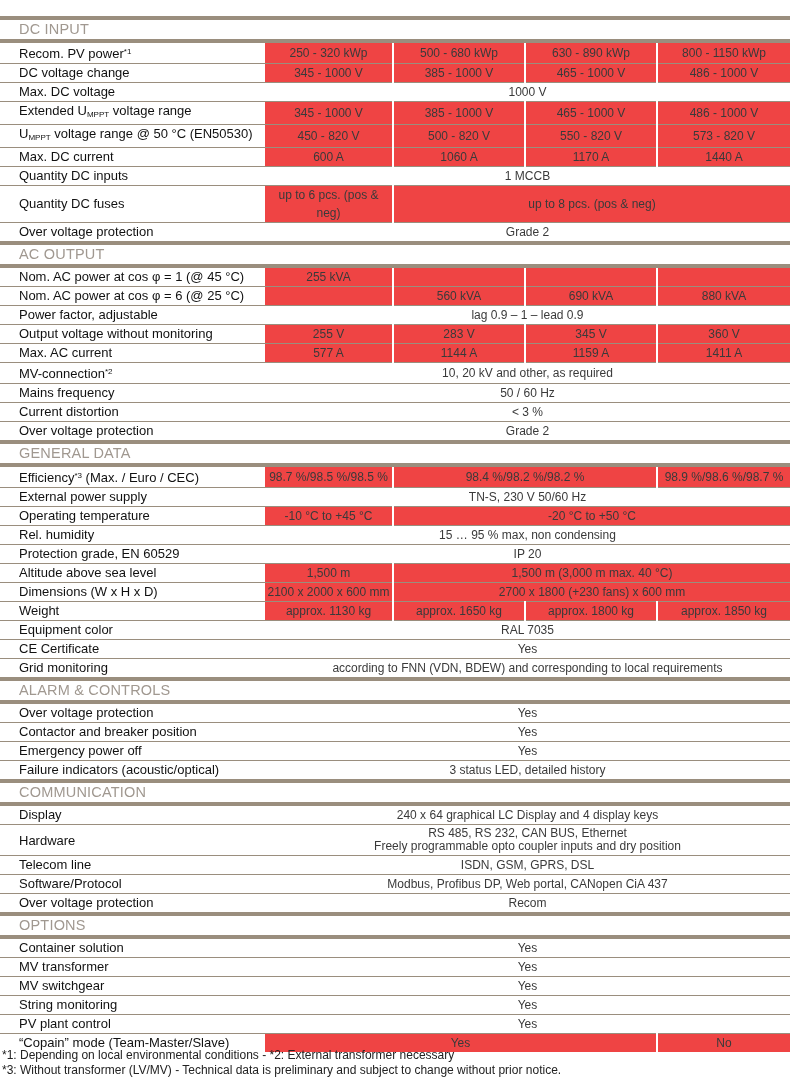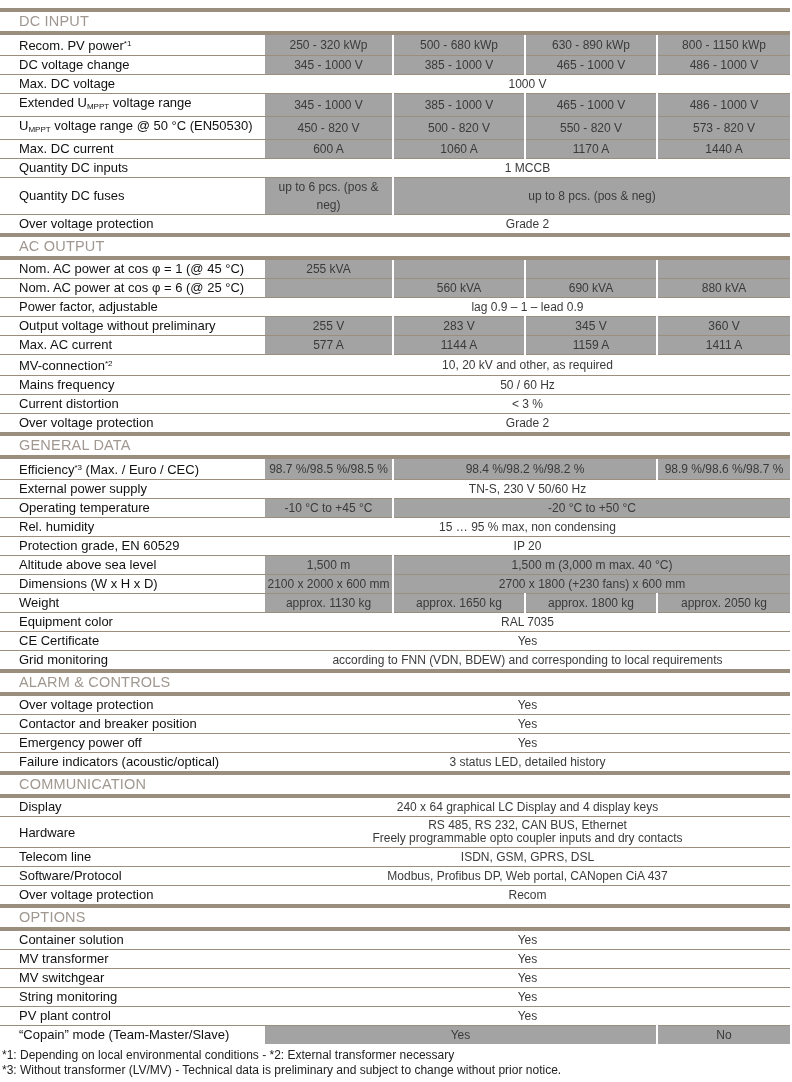--- a/index.html
+++ b/index.html
@@ -1,31 +1,31 @@
 <!DOCTYPE html>
 <html><head>
 <meta charset="utf-8">
 <style>
   html, body { margin: 0; padding: 0; background: #ffffff; }
   body { width: 792px; height: 1082px; overflow: hidden; position: relative;
          font-family: "Liberation Sans", sans-serif; color: #1c1c1c; }
-  #sheet { position: absolute; left: 0; top: 8px; width: 790px; }
+  #sheet { position: absolute; left: 0; top: 16px; width: 790px; }
   table { border-collapse: collapse; width: 790px; table-layout: fixed; }
   col.c0 { width: 265px; }
   col.c1 { width: 128px; }
   col.c2 { width: 132px; }
   col.c3 { width: 132px; }
   col.c4 { width: 133px; }
   tr.sec td { height: 19px; padding: 0 0 0 19px; font-size: 14.5px; color: #a09890;
               border-top: 4px solid #9a8e7e; border-bottom: 4px solid #9a8e7e; letter-spacing: 0.2px;
               vertical-align: middle; line-height: 19px; }
   tr.row td { height: 18px; padding: 0; border-bottom: 1px solid #9a8e7e; font-size: 12px;
               text-align: center; vertical-align: middle; line-height: 18px; color: #3a3a3a; }
   tr.row td.lbl { text-align: left; padding-left: 19px; font-weight: normal; font-size: 13px; color: #111; }
-  tr.row td.g { background: #a3a3a3; border-left: 2px solid #ffffff; }
+  tr.row td.g { background: #ef4444; border-left: 2px solid #ffffff; }
   tr.row td.g.first { border-left: none; }
   tr.row.last td { border-bottom: none; }
   tr.row.tall td { height: 30px; line-height: 13px; }
   sub, sup { font-size: 8px; }
   sub { vertical-align: -2px; }
   sup { vertical-align: 4px; }
   #footnotes { position: absolute; left: 2px; top: 1048px; font-size: 12px; color: #222; line-height: 15px; }
 </style>
 </head>
 <body>
@@ -178,21 +178,21 @@
             <div>880 kVA</div>
           </td>
         </tr>
         <tr class="row">
           <td class="lbl"><span>Power factor, adjustable</span></td>
           <td colspan="4" class="">
             <div>lag 0.9 – 1 – lead 0.9</div>
           </td>
         </tr>
         <tr class="row">
-          <td class="lbl"><span>Output voltage without preliminary</span></td>
+          <td class="lbl"><span>Output voltage without monitoring</span></td>
           <td colspan="1" class="g first">
             <div>255 V</div>
           </td>
           <td colspan="1" class="g">
             <div>283 V</div>
           </td>
           <td colspan="1" class="g">
             <div>345 V</div>
           </td>
           <td colspan="1" class="g">
@@ -303,21 +303,21 @@
           <td colspan="1" class="g first">
             <div>approx. 1130 kg</div>
           </td>
           <td colspan="1" class="g">
             <div>approx. 1650 kg</div>
           </td>
           <td colspan="1" class="g">
             <div>approx. 1800 kg</div>
           </td>
           <td colspan="1" class="g">
-            <div>approx. 2050 kg</div>
+            <div>approx. 1850 kg</div>
           </td>
         </tr>
         <tr class="row">
           <td class="lbl"><span>Equipment color</span></td>
           <td colspan="4" class="">
             <div>RAL 7035</div>
           </td>
         </tr>
         <tr class="row">
           <td class="lbl"><span>CE Certificate</span></td>
@@ -364,21 +364,21 @@
         <tr class="row">
           <td class="lbl"><span>Display</span></td>
           <td colspan="4" class="">
             <div>240 x 64 graphical LC Display and 4 display keys</div>
           </td>
         </tr>
         <tr class="row tall">
           <td class="lbl"><span>Hardware</span></td>
           <td colspan="4" class="">
             <div>RS 485, RS 232, CAN BUS, Ethernet</div>
-            <div>Freely programmable opto coupler inputs and dry contacts</div>
+            <div>Freely programmable opto coupler inputs and dry position</div>
           </td>
         </tr>
         <tr class="row">
           <td class="lbl"><span>Telecom line</span></td>
           <td colspan="4" class="">
             <div>ISDN, GSM, GPRS, DSL</div>
           </td>
         </tr>
         <tr class="row">
           <td class="lbl"><span>Software/Protocol</span></td>

